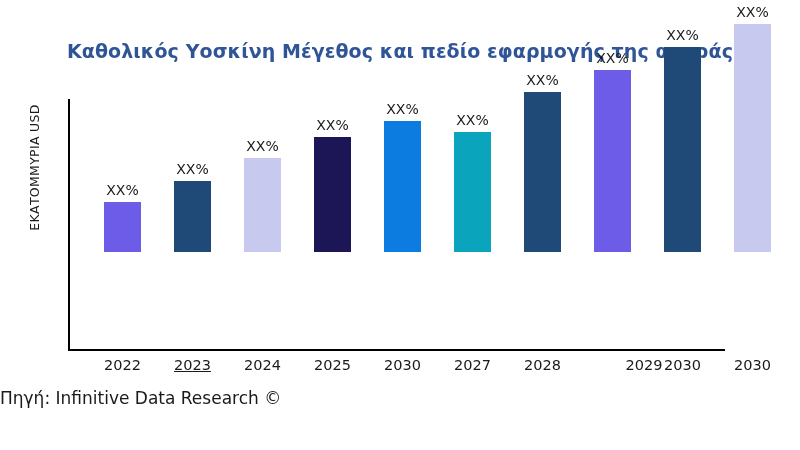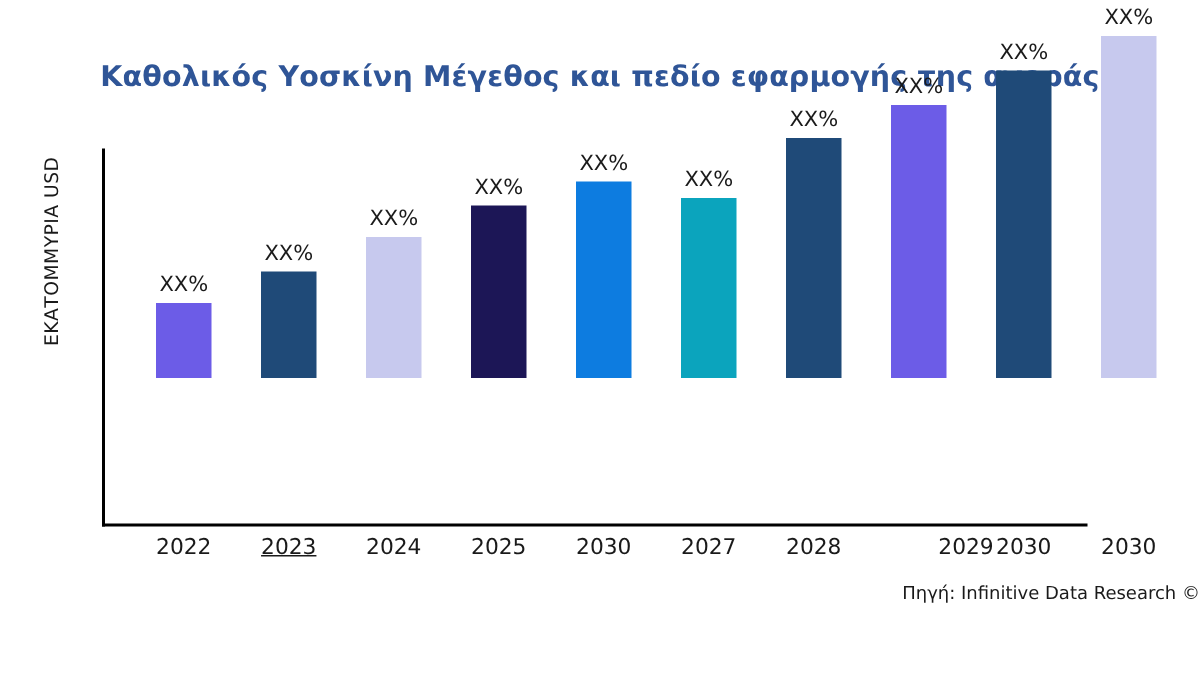--- a/index.html
+++ b/index.html
@@ -118,22 +118,22 @@
     font-size: 14.5px;
     color: #1a1a1a;
   }
 
   
   .source {
     position: absolute;
     left: 0;
     top: 388px;
     width: 800px;
-    text-align: right;
-    font-size: 12px;
+    text-align: left;
+    font-size: 17px;
     color: #1a1a1a;
     white-space: nowrap;
   }
 </style>
 </head>
 <body>
 
 <div id="screen">
 
   <div class="chart-title">Καθολικός Υοσκίνη Μέγεθος και πεδίο εφαρμογής της αγοράς</div>

